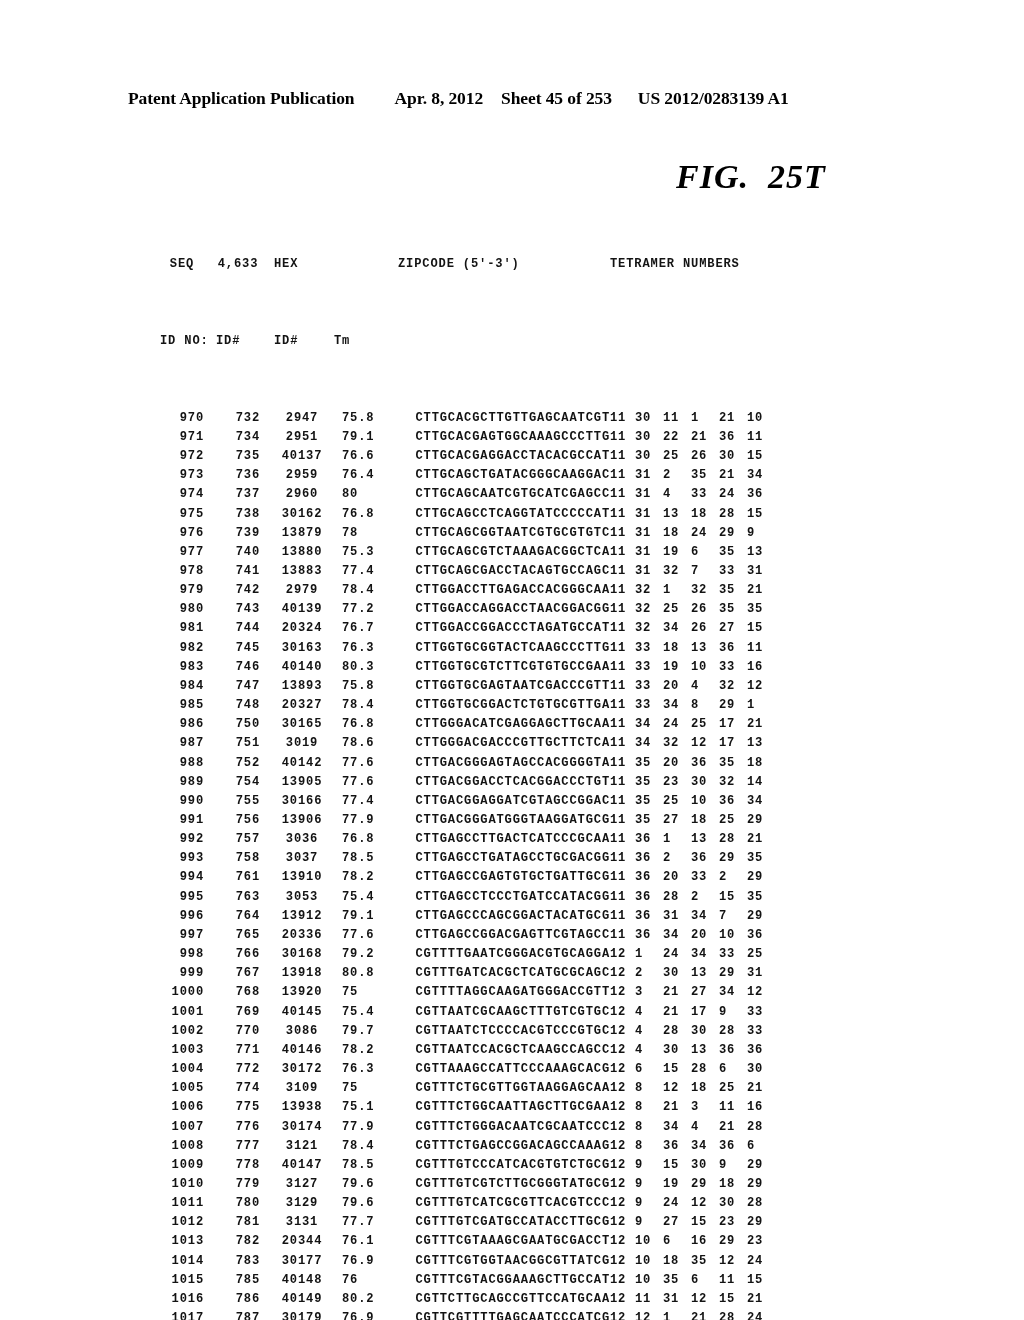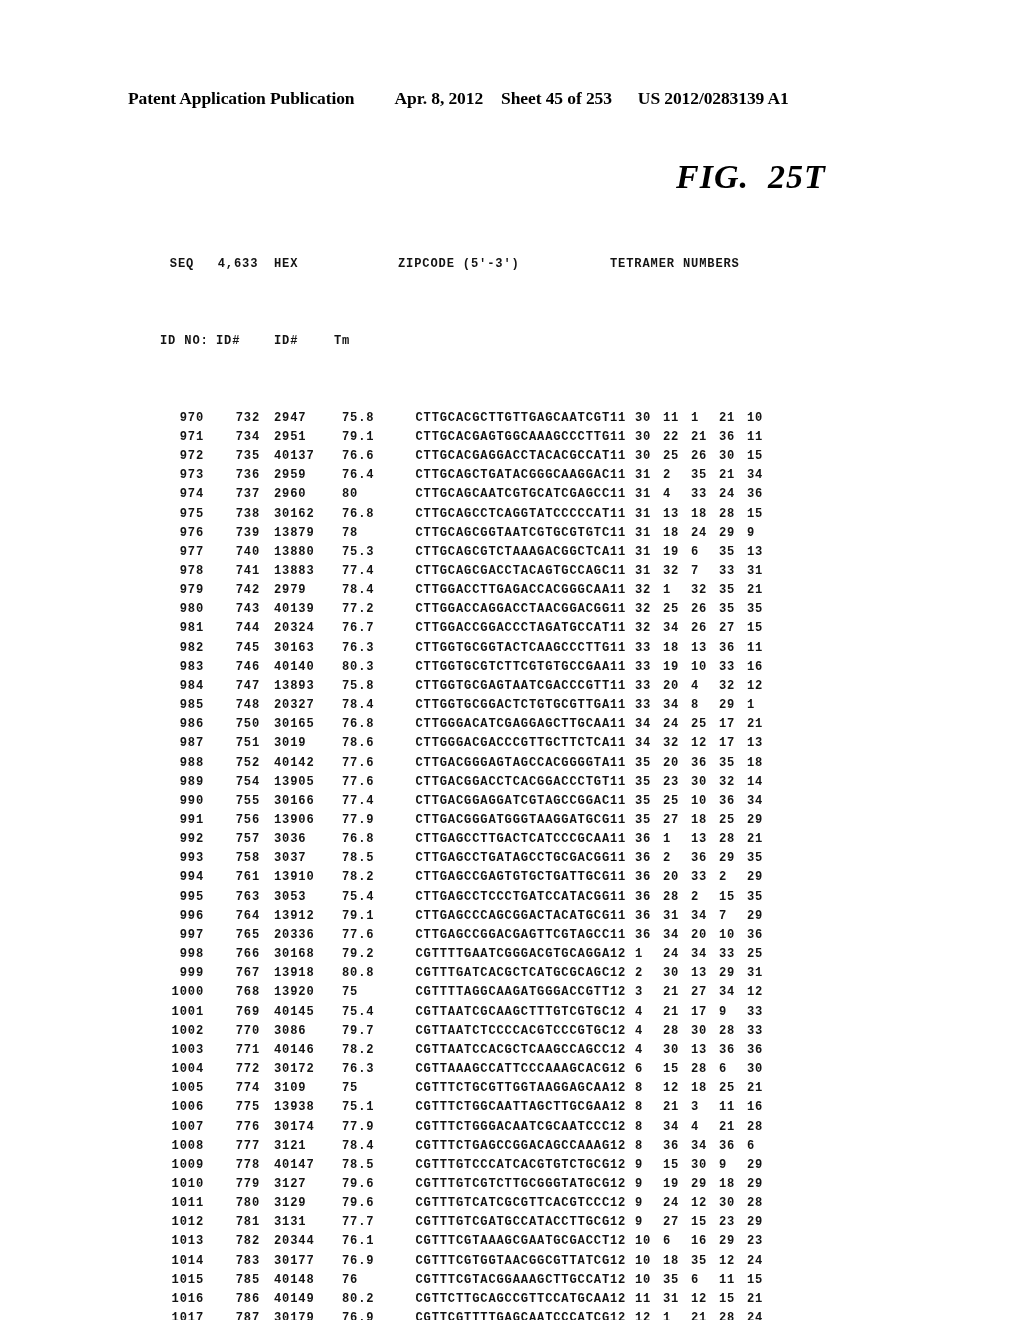--- a/index.html
+++ b/index.html
@@ -66,21 +66,21 @@
   .listing .col-head-2 {
     display: block;
   }
   .listing .row {
     display: block;
   }
 
   
   .c-seq   { display:inline-block; width: 44px;  text-align: right; }
   .c-id    { display:inline-block; width: 44px;  text-align: right; margin-left: 12px; }
-  .c-hex   { display:inline-block; width: 56px;  text-align: left;  margin-left: 14px; }
+  .c-hex   { display:inline-block; width: 56px;  text-align: center;  margin-left: 14px; }
   .c-tm    { display:inline-block; width: 40px;  text-align: left;  margin-left: 12px; }
   .c-zip   { display:inline-block; width: 212px; text-align: right;  margin-left: 16px; }
   .c-t     { display:inline-block; width: 21px;  text-align: left; }
   .c-t.sp1 { margin-left: 4px; }
   .c-t.sp2 { margin-left: 7px; }
   .c-t.sp3 { margin-left: 7px; }
   .c-t.sp4 { margin-left: 7px; }
   .c-t.sp5 { margin-left: 7px; }
 
   

